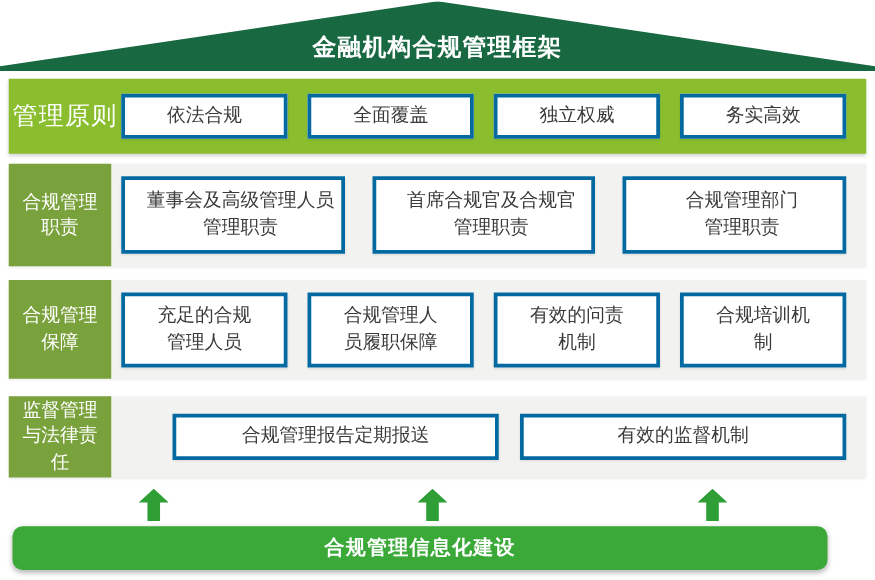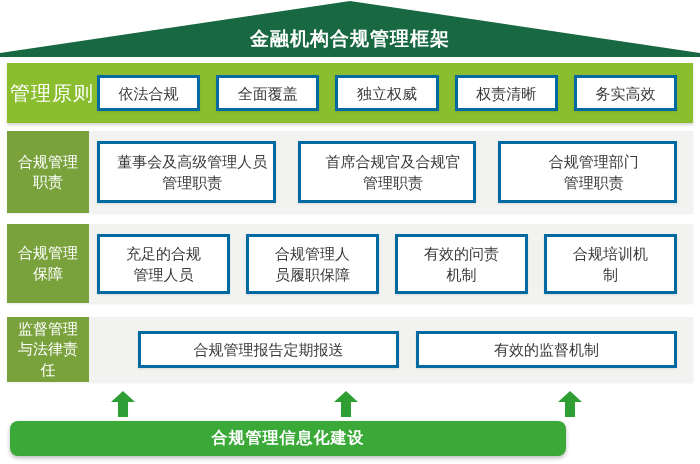--- a/index.html
+++ b/index.html
@@ -1,18 +1,18 @@
 <!DOCTYPE html>
 <html style="--roof: #186841; --lime: #8abe2f; --label: #7aa23c; --row_bg: #f2f2f0; --arrow: #2f9e35; --footer: #3ba938;"><head>
 <meta charset="utf-8">
 <style>
   html,body{margin:0;padding:0;background:#ffffff;}
   .stage{
     position:relative;width:700px;height:464px;background:#ffffff;overflow:hidden;
-    font-family:Liberation Sans, sans-serif;
+    font-family:Liberation Serif, serif;
     color:#333;
   }
   
   .roof{
     position:absolute;left:0;top:1px;width:700px;height:56px;
     background:var(--roof,#186841);
     clip-path:polygon(50% 0%,100% 93%,100% 100%,0% 100%,0% 93%);
   }
   .roof-title{
     position:absolute;left:0;right:0;bottom:9px;
@@ -57,21 +57,21 @@
   .row-4 .box{height:37px;}
   
   .up-arrow{
     position:absolute;top:391px;width:24px;height:26px;
     background:var(--arrow,#2f9e35);
     clip-path:polygon(50% 0%,100% 42%,71% 42%,71% 100%,29% 100%,29% 42%,0% 42%);
   }
   .arrow-1{left:111px;} .arrow-2{left:334px;} .arrow-3{left:558px;}
   
   .footer-bar{
-    position:absolute;left:10px;top:421px;width:556px;height:35px;
+    position:absolute;left:10px;top:421px;width:652px;height:35px;
     background:var(--footer,#3ba938);border-radius:8px;
     box-shadow:0 2px 4px rgba(0,0,0,.28);
     display:flex;align-items:center;justify-content:center;
     color:#fff;font-size:16px;font-weight:700;letter-spacing:1px;
   }
 </style>
 </head>
 <body>
 
 <div class="stage">
@@ -79,21 +79,20 @@
   <div class="roof">
     <div class="roof-title">金融机构合规管理框架</div>
   </div>
 
   <div class="row row-1">
     <div class="row-label">管理原则</div>
     <div class="row-content">
       <div class="box">依法合规</div>
       <div class="box">全面覆盖</div>
       <div class="box">独立权威</div>
-      <div class="box">权责清晰</div>
       <div class="box">务实高效</div>
     </div>
   </div>
 
   <div class="row row-gray row-2">
     <div class="row-label">合规管理
 职责</div>
     <div class="row-content">
       <div class="box">董事会及高级管理人员
 管理职责</div>

